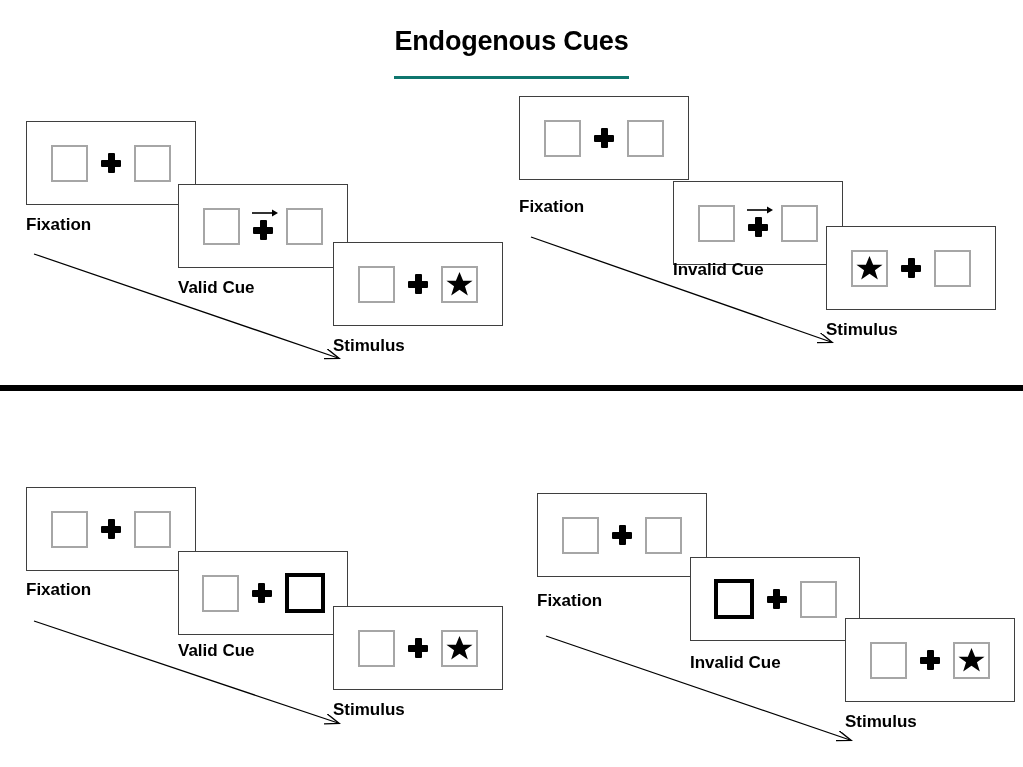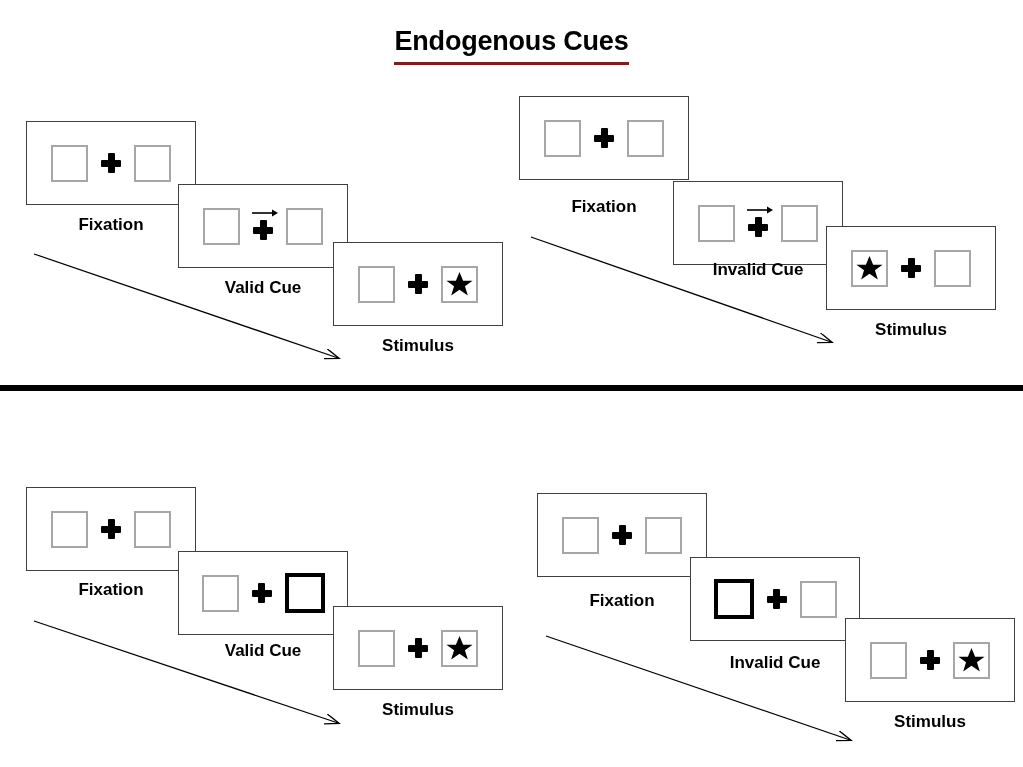--- a/index.html
+++ b/index.html
@@ -24,22 +24,22 @@
     width: 100%;
     left: 0;
     text-align: center;
     font-size: 27px;
     font-weight: bold;
     color: #000000;
     letter-spacing: -0.2px;
     white-space: nowrap;
   }
   .section-title span.tx {
-    border-bottom: 3px solid #7f1d1d;
-    padding-bottom: 6px;
+    border-bottom: 3px solid #0f766e;
+    padding-bottom: 20px;
   }
 
   
   .divider {
     position: absolute;
     left: 0;
     width: 1023px;
     height: 6px;
     background: #000000;
   }
@@ -98,21 +98,20 @@
     left: 0;
     height: 7px;
     width: 100%;
     margin-top: -3.5px;
     border-radius: 1px;
   }
 
   
   .stage-label {
     position: absolute;
-    text-align: center;
     font-size: 17px;
     font-weight: bold;
     color: #000000;
     white-space: nowrap;
   }
 
   
   .overlay {
     position: absolute;
     left: 0; top: 0;

